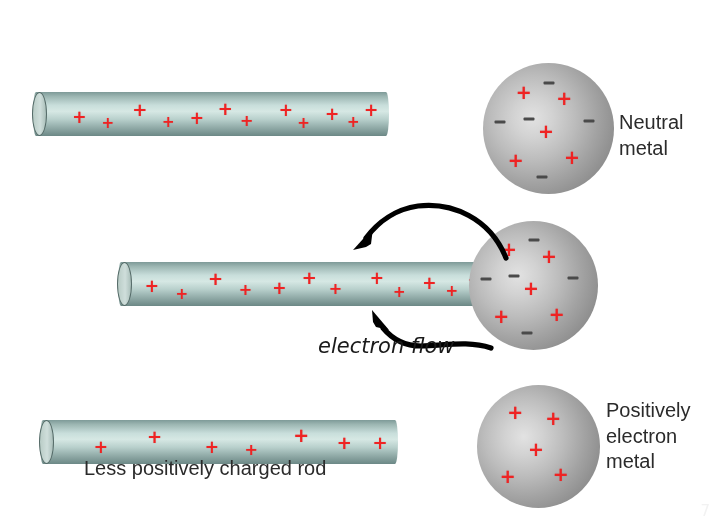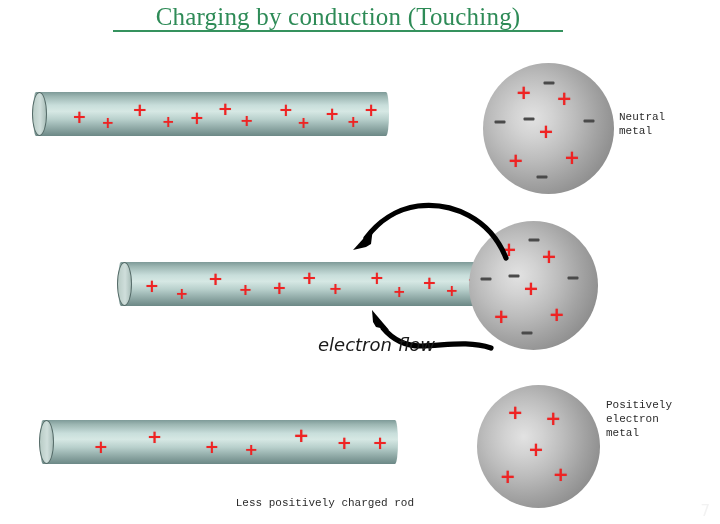--- a/index.html
+++ b/index.html
@@ -104,31 +104,31 @@
         #a3a3a3 58%,
         #8e8e8e 76%,
         #7d7d7d 92%,
         #767676 100%);
   }
 
   
   .label {
     position: absolute;
     color: #2b2b2b;
-    font-family: Liberation Mono, monospace;
-    font-size: 11px;
+    font-family: Liberation Sans, sans-serif;
+    font-size: 20px;
     line-height: 1.28;
     white-space: pre-line;
   }
   .label-italic {
     position: absolute;
     color: #1a1a1a;
     font-family: "DejaVu Sans", sans-serif;
     font-style: italic;
-    font-size: 18px;
+    font-size: 21px;
     white-space: nowrap;
   }
 
   
   .arrow-svg {
     position: absolute;
     overflow: visible;
   }
 
   
@@ -139,24 +139,20 @@
     font-family: "DejaVu Sans", sans-serif;
     font-size: 15px;
     color: #f2f2f2;
   }
 </style>
 </head>
 <body>
 
 <div id="stage">
 
-  <div id="title-block">
-    <div id="title-text">Charging by conduction (Touching)</div>
-    <div id="title-underline"></div>
-  </div>
 
   <div class="rod" id="rod-1" style="left:33px; top:92px; width:356px; height:44px;">
     <div class="rod-body"></div>
     <div class="rod-cap"></div>
     <div id="rod-1-charges">
         <span class="plus" style="left: 13%; top: 57%; font-size: 17px;">+</span>
         <span class="plus" style="left: 21%; top: 70%; font-size: 15px;">+</span>
         <span class="plus" style="left: 30%; top: 40%; font-size: 18px;">+</span>
         <span class="plus" style="left: 38%; top: 68%; font-size: 15px;">+</span>
         <span class="plus" style="left: 46%; top: 58%; font-size: 17px;">+</span>
@@ -242,21 +238,21 @@
         <span class="plus" style="left: 17%; top: 62%; font-size: 17px;">+</span>
         <span class="plus" style="left: 32%; top: 38%; font-size: 18px;">+</span>
         <span class="plus" style="left: 48%; top: 62%; font-size: 17px;">+</span>
         <span class="plus" style="left: 59%; top: 68%; font-size: 16px;">+</span>
         <span class="plus" style="left: 73%; top: 35%; font-size: 19px;">+</span>
         <span class="plus" style="left: 85%; top: 52%; font-size: 18px;">+</span>
         <span class="plus" style="left: 95%; top: 52%; font-size: 18px;">+</span>
       </div>
   </div>
 
-  <div class="label" id="label-rod-3" style="left:84px; top:496px; width:330px;text-align:right;">Less positively charged rod</div>
+  <div class="label" id="label-rod-3" style="left:84px; top:456px; width:330px;">Less positively charged rod</div>
 
   <div class="sphere" id="sphere-3" style="left:477px; top:385px; width:123px; height:123px;">
     <div id="sphere-3-charges" style="position:absolute; left:0; top:0; width:100%; height:100%;">
         <span class="plus" style="left: 31%; top: 22%; font-size: 19px;">+</span>
         <span class="plus" style="left: 62%; top: 27%; font-size: 19px;">+</span>
         <span class="plus" style="left: 48%; top: 52%; font-size: 19px;">+</span>
         <span class="plus" style="left: 25%; top: 74%; font-size: 19px;">+</span>
         <span class="plus" style="left: 68%; top: 72%; font-size: 19px;">+</span>
       </div>
   </div>

